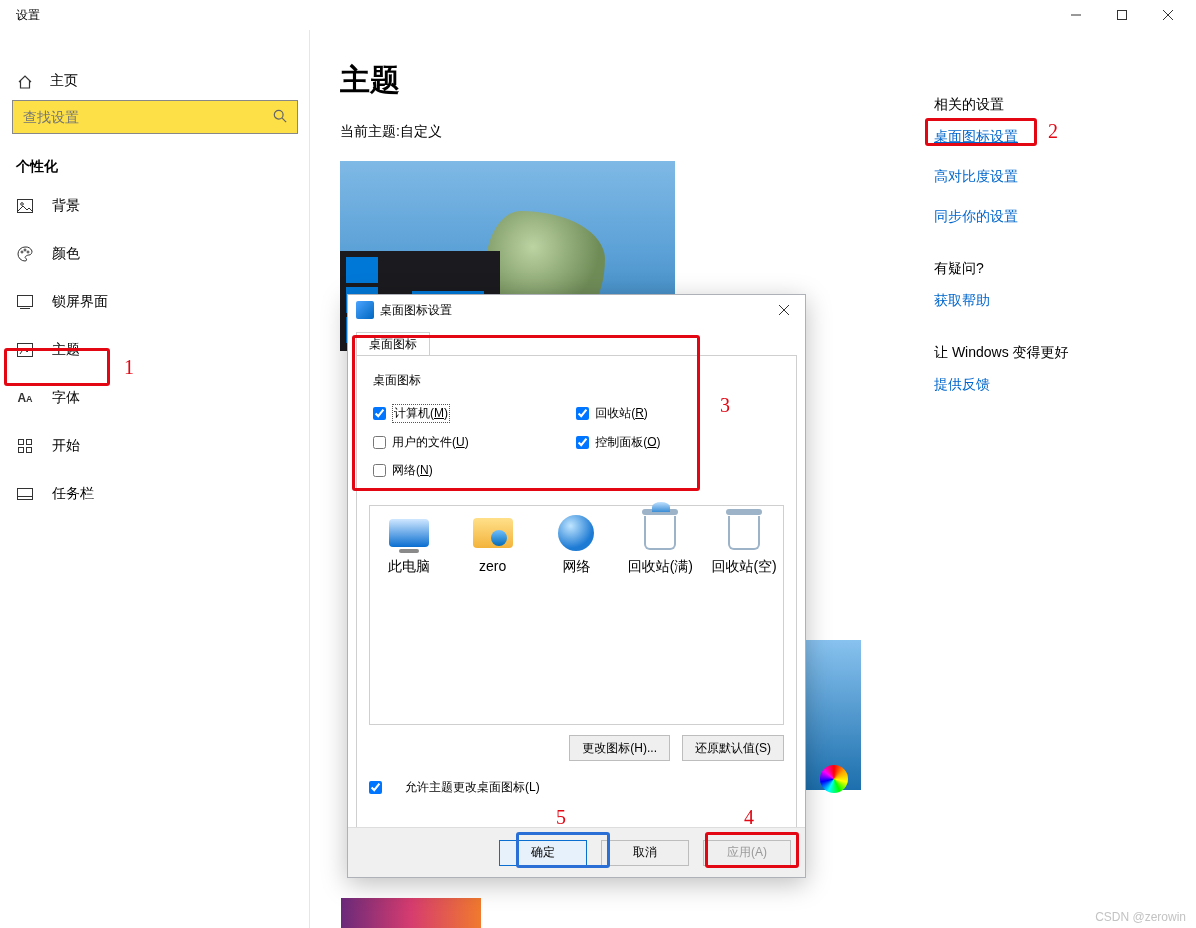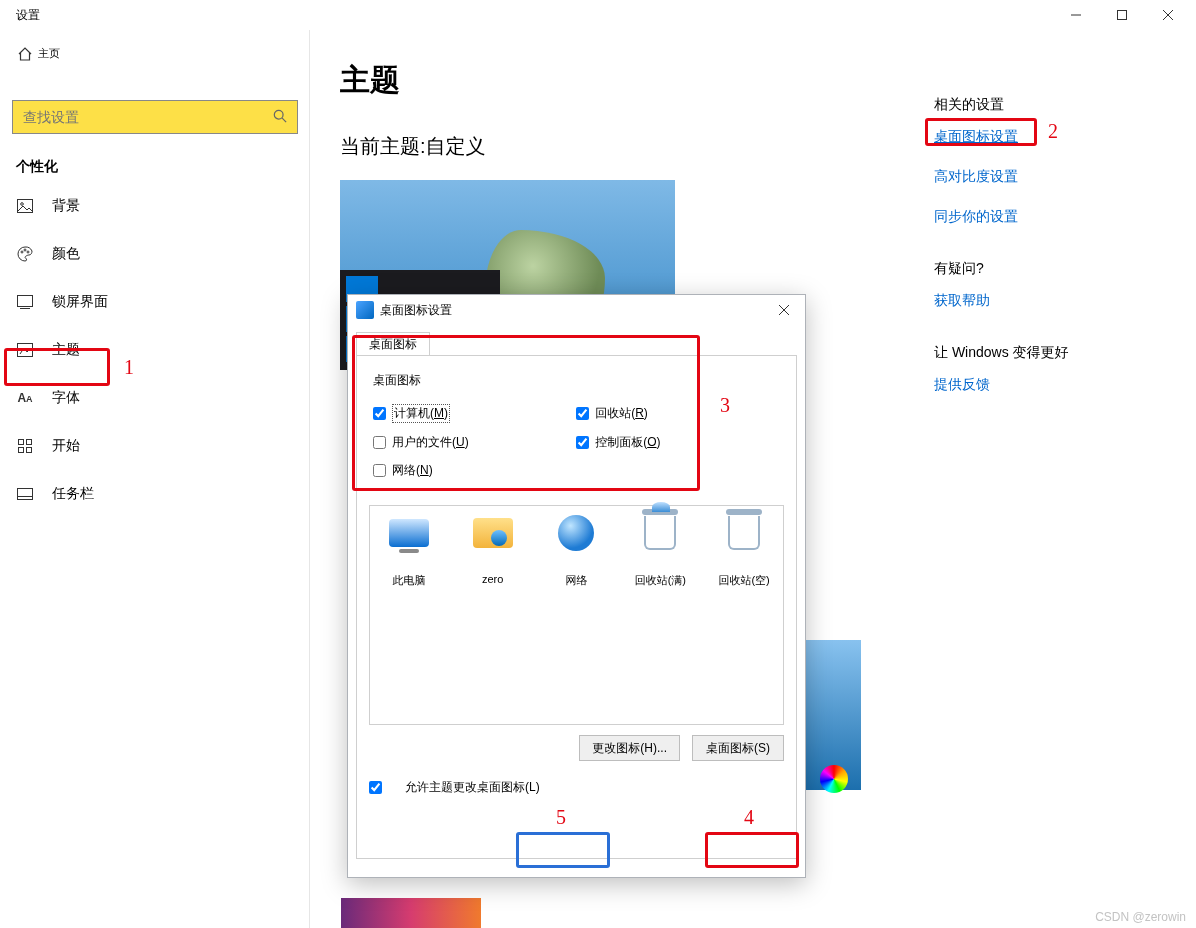--- a/index.html
+++ b/index.html
@@ -6,34 +6,34 @@
   body { width: 1196px; height: 928px; background: #fff; position: relative; overflow: hidden; font-size: 14px; color: #000; }
 
   
   .titlebar { position: absolute; top: 0; left: 0; right: 5px; height: 30px; display:flex; align-items:center; }
   .titlebar .title { padding-left: 16px; font-size: 12px; }
   .titlebar .win-controls { position: absolute; right: 0; top: 0; display: flex; }
   .win-btn { width: 46px; height: 30px; display:flex; align-items:center; justify-content:center; font-size:12px; color:#333; }
 
   
   .sidebar { position: absolute; left: 0; top: 30px; width: 310px; bottom: 0; background:#fff; border-right:1px solid #e6e6e6; }
-  .sidebar .row { display:flex; align-items:flex-start; gap:4px; height:44px; padding:0 16px; font-size:11px; cursor:default; }
+  .sidebar .row { display:flex; align-items:flex-end; gap:16px; height:44px; padding:0 16px; font-size:14px; cursor:default; }
   .sidebar .home { margin-top:16px; }
   .search-wrap { margin:10px 12px 12px 12px; }
   .search { display:flex; align-items:center; border:1px solid #888; width:286px; height:34px; background:#fde047; }
   .search input { flex:1; border:0; outline:0; padding:0 10px; font-size:14px; background:transparent; }
   .search .icon { width:34px; text-align:center; color:#666; }
   .section-label { padding:12px 16px 6px 16px; font-weight:600; font-size:14px; }
   .nav-item { display:flex; align-items:center; gap:18px; height:48px; padding:0 16px; font-size:14px; }
   .nav-icon { width:18px; display:flex; justify-content:center; color:#333; }
 
   
   .main { position:absolute; left:340px; top:40px; right:0; bottom:0; }
   .main h1 { font-size:30px; font-weight:600; margin-top:20px; }
-  .subtitle { font-size:20px; margin-top:32px; }
+  .subtitle { font-size:14px; margin-top:22px; }
   .theme-preview { width:335px; height:190px; margin-top:20px; background:linear-gradient(180deg,#7fb9e6 0%, #5aa0d6 50%, #2e7bb5 100%); position:relative; overflow:hidden; }
   .theme-preview .taskbar { position:absolute; left:0; bottom:0; width:160px; height:100px; background:#1b1b1f; }
   .tile { position:absolute; width:72px; height:56px; background:#0078d7; color:#fff; display:flex; align-items:center; justify-content:center; font-size:16px; }
   .tile.small { width:32px; height:26px; }
   .island { position:absolute; right:70px; bottom:20px; width:120px; height:120px; background: radial-gradient(circle at 40% 30%, #bcd3a2 0%, #6f8c57 60%); border-radius:30% 70% 40% 60% / 50% 40% 60% 50%; }
 
   
   .right-col { position:absolute; left:934px; top:96px; width:220px; }
   .rc-head { font-size:14px; margin-bottom:14px; }
   .rc-link { color:#0066cc; font-size:14px; margin-bottom:22px; display:block; }
@@ -53,21 +53,21 @@
   .tab { display:inline-block; border:1px solid #cfcfcf; border-bottom:0; background:#fff; padding:3px 12px; font-size:12px; position:relative; top:1px; }
   .tab-body { border:1px solid #cfcfcf; margin:0 8px 8px 8px; padding:10px 12px 12px 12px; height:504px; position:relative; }
   .fieldset-label { font-size:12px; margin:6px 0 10px 4px; }
   .checks { display:flex; flex-wrap:wrap; }
   .chk { width:48%; display:flex; align-items:center; gap:6px; font-size:12px; margin:5px 0 6px 4px; }
   .chk input { width:13px; height:13px; }
   .chk .u { text-decoration: underline; }
 
   .iconbox { border:1px solid #cfcfcf; margin-top:20px; height:220px; padding:8px 6px; }
   .icons-row { display:flex; gap:18px; }
-  .dicon { width:72px; display:flex; flex-direction:column; align-items:center; font-size:11px; gap:21px; }
+  .dicon { width:72px; display:flex; flex-direction:column; align-items:center; font-size:14px; gap:6px; }
   .dicon .gl { width:42px; height:38px; display:flex; align-items:center; justify-content:center; font-size:28px; }
   .computer { background:linear-gradient(#cfe7ff,#0a6ed1); border-radius:4px; width:40px; height:28px; position:relative; }
   .computer:after { content:""; position:absolute; left:10px; right:10px; bottom:-6px; height:4px; background:#8a8a8a; border-radius:2px; }
   .folder { width:40px; height:30px; background:linear-gradient(#ffe08a,#f3b33b); border-radius:4px; position:relative; }
   .folder:before { content:""; position:absolute; right:6px; bottom:2px; width:16px; height:16px; border-radius:50%; background:linear-gradient(#6fc0ff,#046ab6); }
   .globe { width:36px; height:36px; border-radius:50%; background:radial-gradient(circle at 35% 30%, #bfe5ff 0%, #1e7bd4 65%); }
   .trash { width:32px; height:34px; border:2px solid #9db3c8; border-top:0; border-radius:0 0 6px 6px; position:relative; }
   .trash:before { content:""; position:absolute; top:-7px; left:-4px; right:-4px; height:6px; background:#9db3c8; border-radius:3px; }
   .trash.full:after { content:""; position:absolute; top:-14px; left:6px; width:18px; height:10px; background:linear-gradient(#bfe0ff,#3a8dd6); border-radius:50% 50% 0 0; }
 
@@ -306,27 +306,32 @@
             <div class="gl">
               <div class="trash"></div>
             </div>
             <span>回收站(空)</span>
           </div>
       </div>
     </div>
 
     <div class="dlg-row">
       <button class="dlg-btn">更改图标(H)...</button>
-      <button class="dlg-btn">桌面图标(S)</button>
+      <button class="dlg-btn">还原默认值(S)</button>
     </div>
 
     <label class="dlg-allow">
       <input type="checkbox" checked="" style="">
       <span><span>允许主题更改桌面图标(</span><span class="u">L</span><span>)</span></span>
     </label>
+  </div>
+  <div class="dlg-footer">
+    <button class="ft-btn primary">确定</button>
+    <button class="ft-btn">取消</button>
+    <button class="ft-btn disabled">应用(A)</button>
   </div>
 </div>
 
 <div class="anno" style="left:4px; top:348px; width:106px; height:38px;"></div>
 <div class="anno-num" style="left:124px; top:356px;">1</div>
 <div class="anno" style="left:925px; top:118px; width:112px; height:28px;"></div>
 <div class="anno-num" style="left:1048px; top:120px;">2</div>
 <div class="anno" style="left:352px; top:335px; width:348px; height:156px;"></div>
 <div class="anno-num" style="left:720px; top:394px;">3</div>
 <div class="anno" style="left:705px; top:832px; width:94px; height:36px;"></div>

